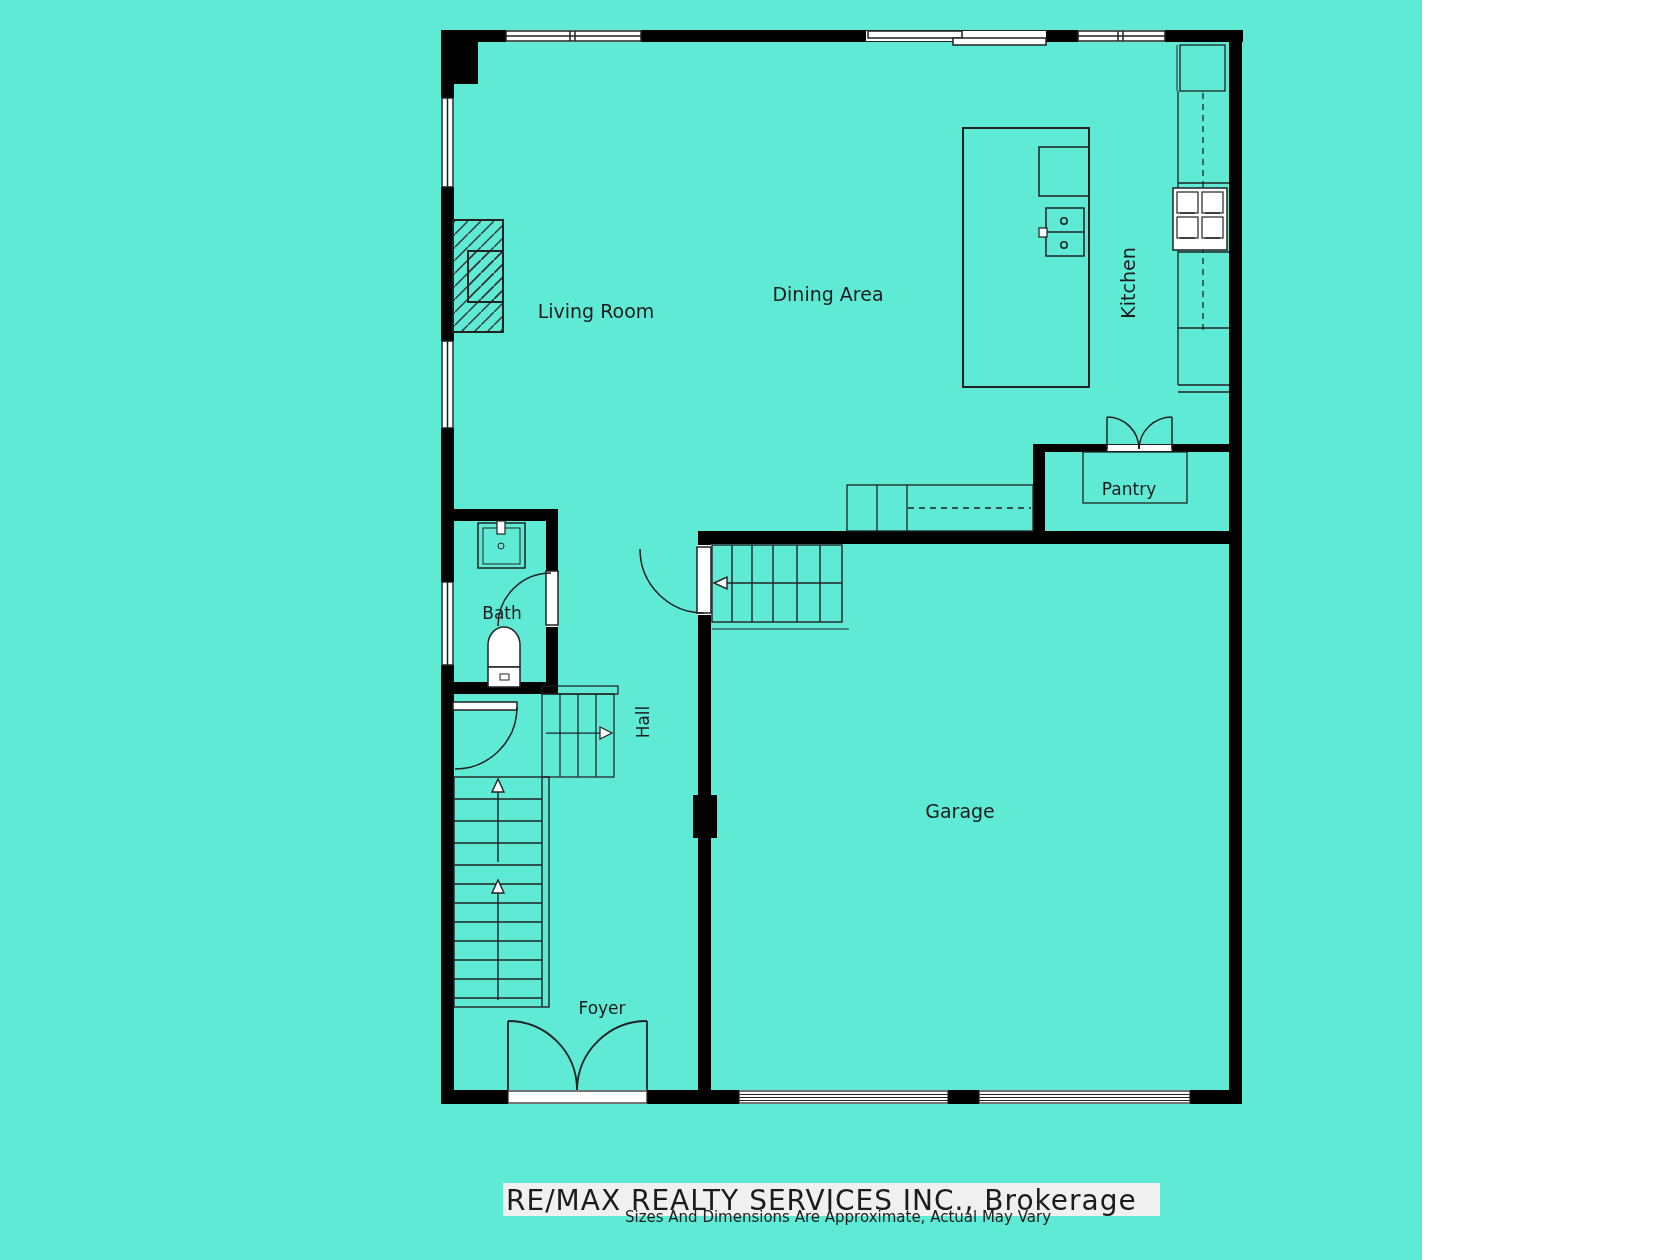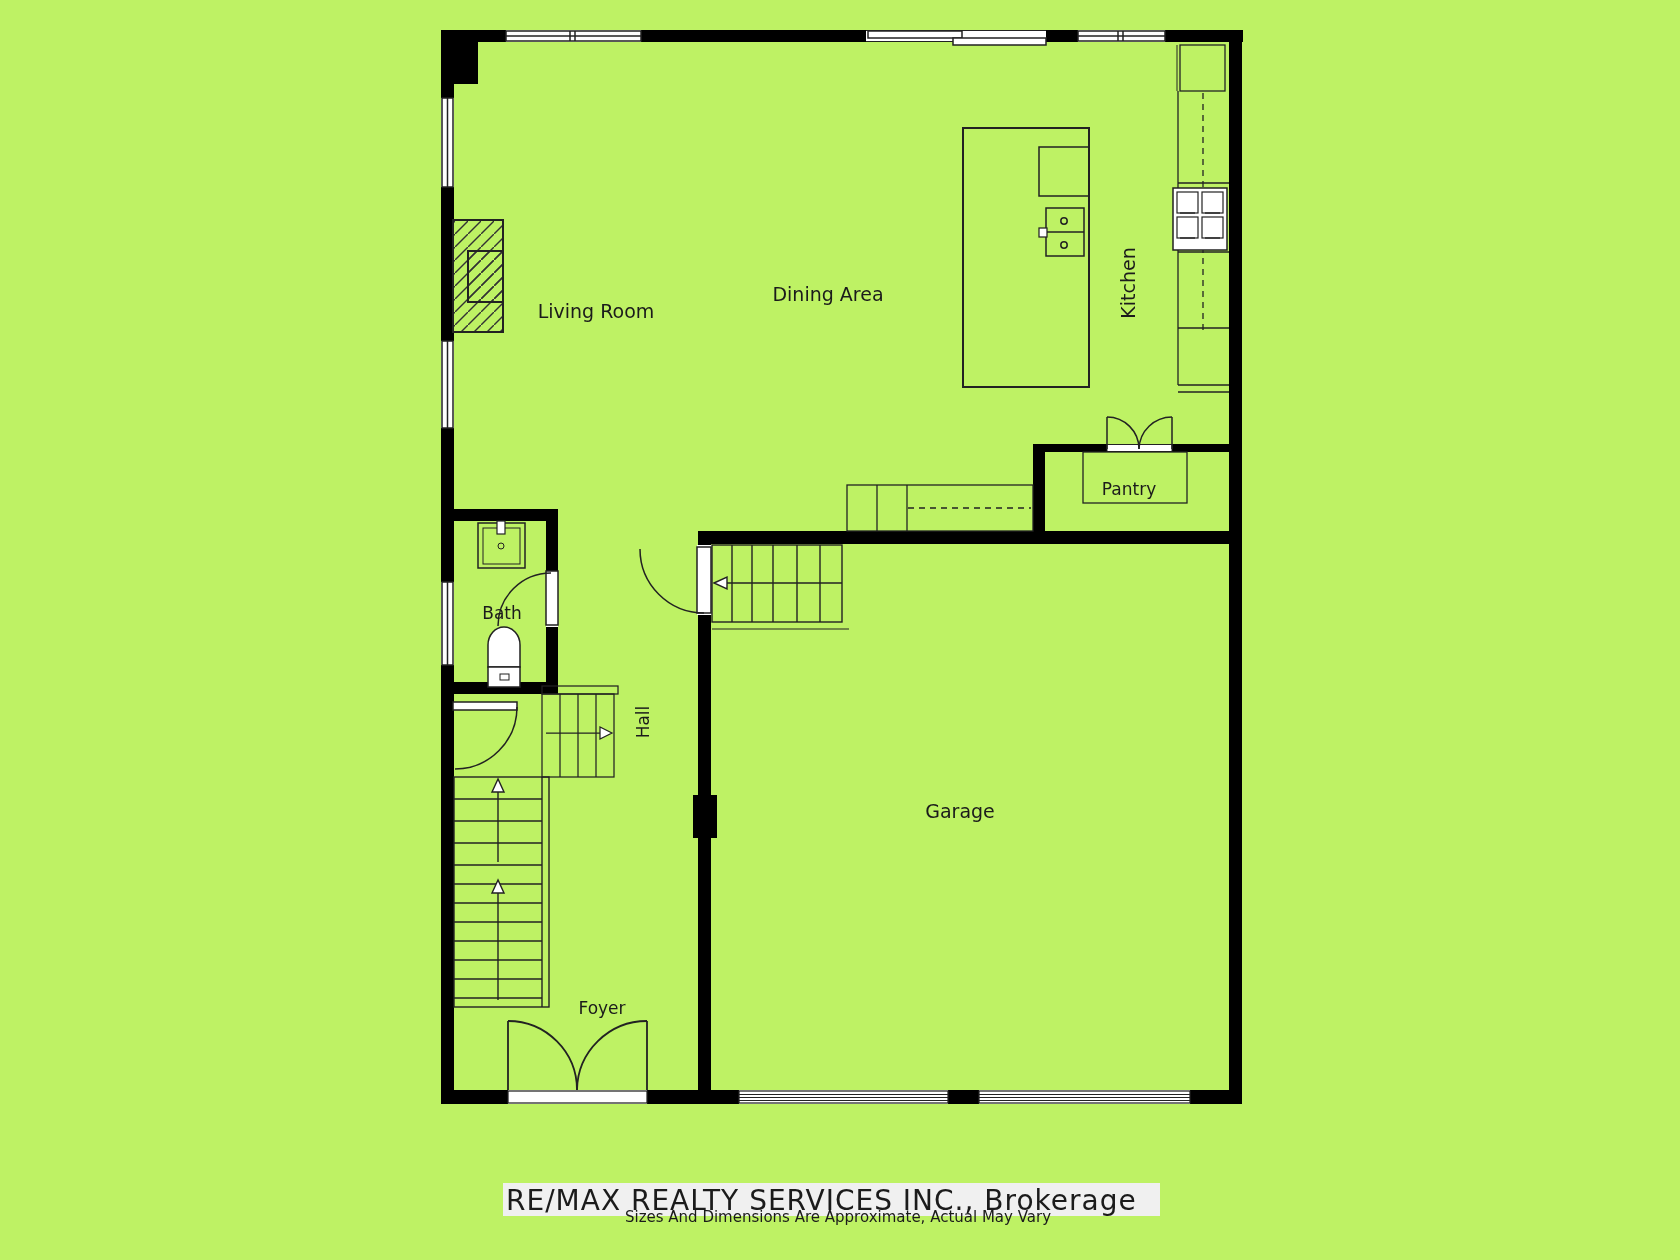--- a/index.html
+++ b/index.html
@@ -1,16 +1,16 @@
 <!DOCTYPE html>
 <html><head>
 <meta charset="utf-8">
 <style>
   html,body{margin:0;padding:0;background:#ffffff;}
-  .page{position:relative;width:1680px;height:1260px;background:#bef264;overflow:hidden;
+  .page{position:relative;width:1422px;height:1260px;background:#5eead4;overflow:hidden;
         font-family:"DejaVu Sans", sans-serif;}
   svg text{font-family:"DejaVu Sans", sans-serif;fill:#1b1b1b;}
   .room-lg{font-size:19px;}
   .room-sm{font-size:17px;}
   .wm-text{font-size:28px;letter-spacing:1px;}
   .cap-text{font-size:15px;}
 </style>
 </head>
 <body>
 

